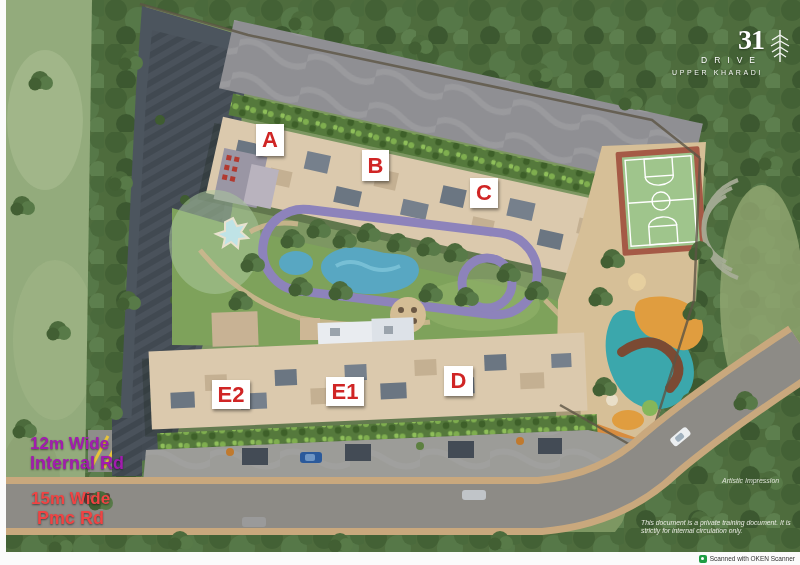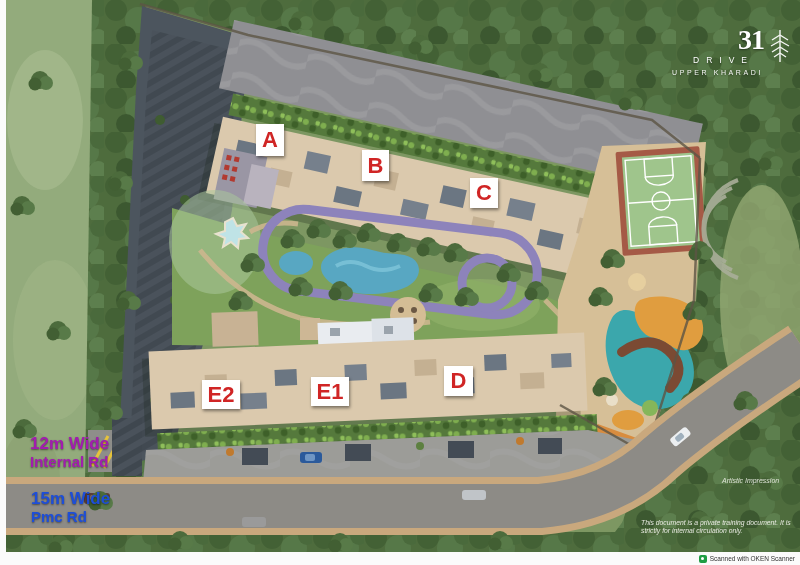--- a/index.html
+++ b/index.html
@@ -9,38 +9,38 @@
   .edge-left{position:absolute;left:0;top:0;width:6px;height:552px;background:#fbfbfb;}
   .edge-bottom{position:absolute;left:0;top:552px;width:800px;height:13px;background:#fbfbfb;
                display:flex;align-items:center;justify-content:flex-end;padding-right:5px;box-sizing:border-box;}
   
   .logo{position:absolute;left:630px;top:26px;width:162px;color:#fff;display:flex;align-items:flex-start;
         text-shadow:0 1px 2px rgba(0,0,0,.45);}
   .logo-text{flex:1;text-align:right;padding-right:4px;}
   .logo-row1{display:flex;justify-content:flex-end;align-items:baseline;line-height:1;}
   .logo-num{font-family:"Liberation Serif", serif;font-weight:bold;font-size:28px;letter-spacing:-1px;}
   .logo-name{font-family:"Liberation Serif", serif;font-size:23px;letter-spacing:2px;}
-  .logo-sub{font-size:8.5px;letter-spacing:7px;margin-top:1px;margin-right:10px;}
+  .logo-sub{font-size:8.5px;letter-spacing:7px;margin-top:1px;margin-right:2px;}
   .logo-loc{font-size:7px;letter-spacing:2.6px;margin-top:4px;margin-right:1px;opacity:.95;}
   .leaf{margin-top:2px;}
   
   .tag{position:absolute;background:#ffffff;color:#d02525;font-weight:bold;font-size:22px;
        display:flex;align-items:center;justify-content:center;box-shadow:1px 2px 3px rgba(0,0,0,.45);}
   .tag-a{left:256px;top:124px;width:28px;height:32px;}
   .tag-b{left:362px;top:150px;width:27px;height:31px;}
   .tag-c{left:470px;top:178px;width:28px;height:30px;}
   .tag-d{left:444px;top:366px;width:29px;height:30px;}
-  .tag-e1{left:311px;top:377px;width:38px;height:29px;}
-  .tag-e2{left:202px;top:380px;width:38px;height:29px;}
+  .tag-e1{left:326px;top:377px;width:38px;height:29px;}
+  .tag-e2{left:212px;top:380px;width:38px;height:29px;}
   
   .road-label{position:absolute;font-weight:bold;line-height:1.1;text-shadow:0 1px 2px rgba(0,0,0,.5);}
   .road-internal{left:30px;top:435px;color:#a21caf;}
-  .road-pmc{left:31px;top:490px;color:#1d4ed8;}
+  .road-pmc{left:31px;top:490px;color:#ef4444;text-align:center;}
   .road-label .l1{font-size:17px;display:block;}
-  .road-label .l2{font-size:15px;display:block;}
+  .road-label .l2{font-size:18px;display:block;}
   
   .watermark{position:absolute;left:722px;top:477px;font-size:7px;font-style:italic;color:#eef0e8;opacity:.9;}
   .disclaimer{position:absolute;left:641px;top:519px;width:152px;font-size:6.8px;font-style:italic;
               color:#f2f2ec;line-height:1.15;opacity:.95;}
   
   .scan{display:flex;align-items:center;gap:3px;}
   .scan-icon{width:8px;height:8px;border-radius:2px;background:#1f9d44;display:inline-flex;
              align-items:center;justify-content:center;}
   .scan-icon::after{content:"";width:3px;height:3px;border-radius:50%;background:#fff;}
   .scan-text{font-size:6.5px;color:#333;}

